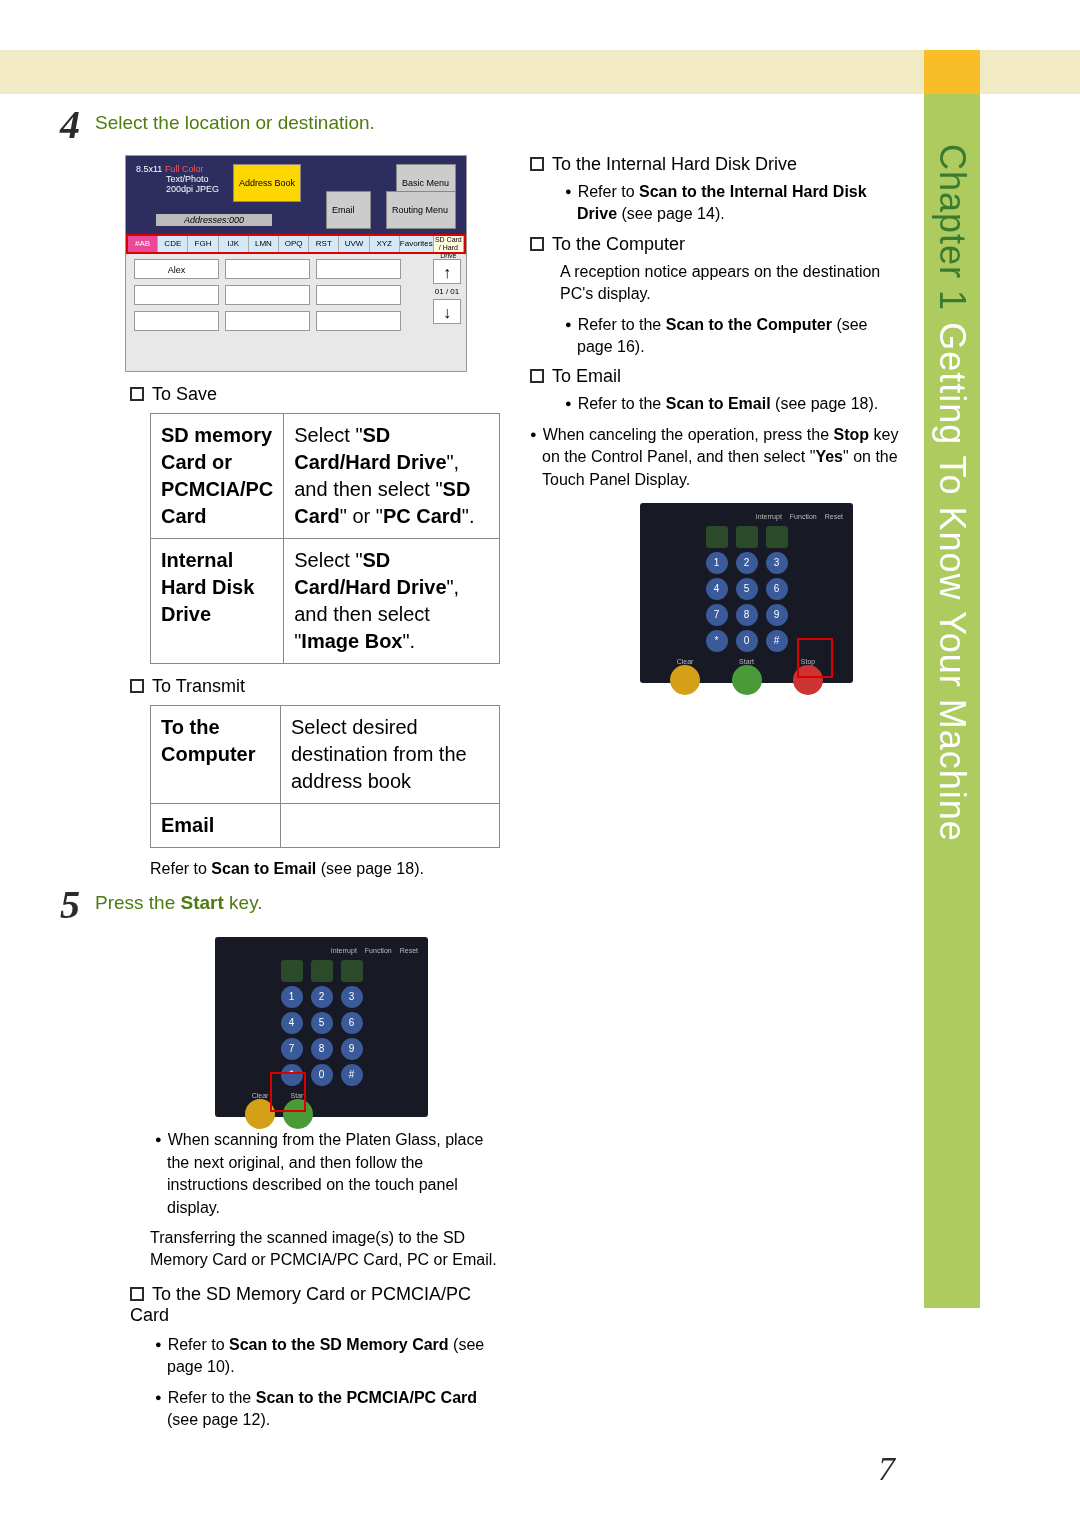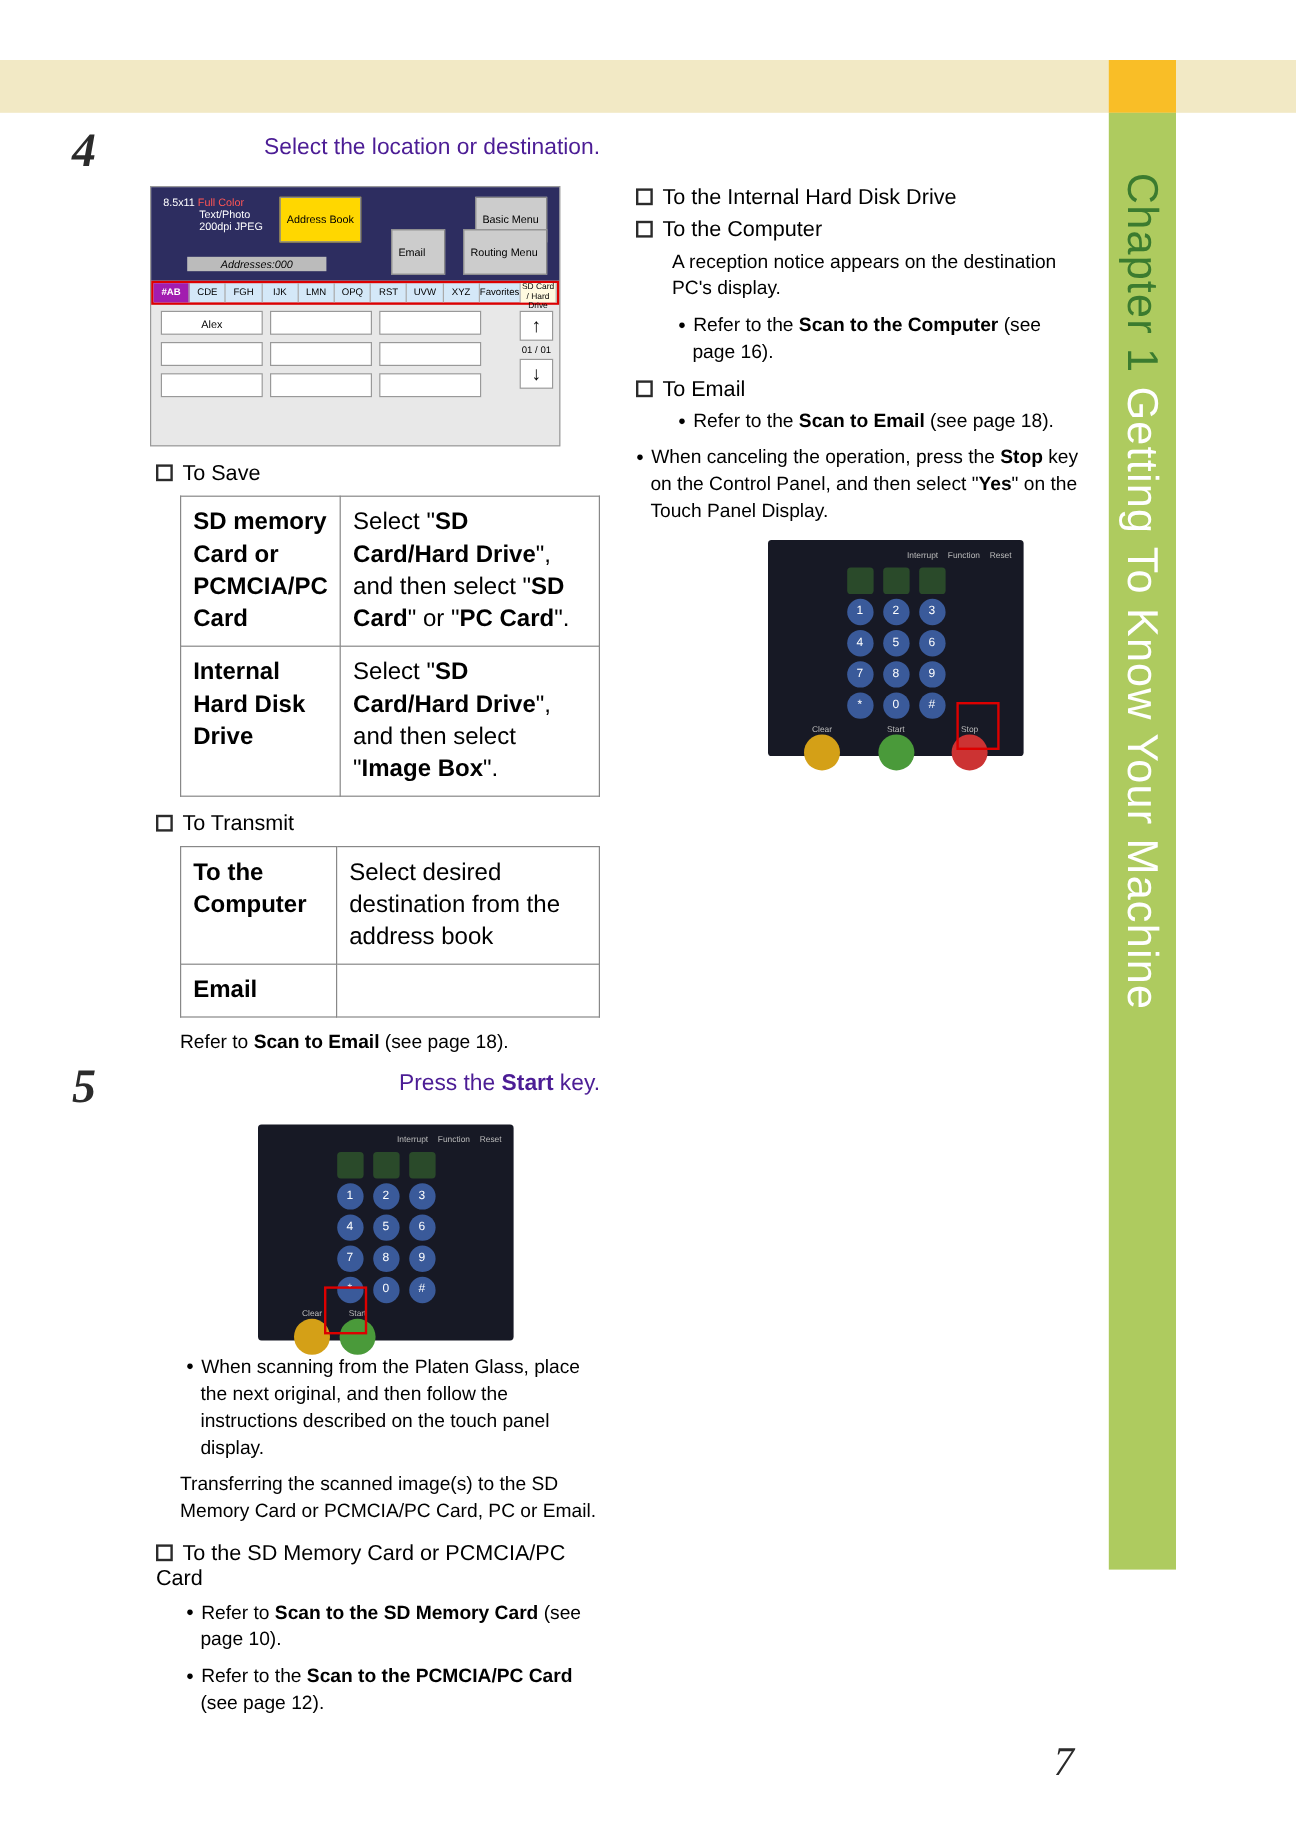--- a/index.html
+++ b/index.html
@@ -7,33 +7,33 @@
     .top-bar { position: absolute; top: 50px; left: 0; right: 0; height: 44px; background: #f2e9c5; }
     .accent-bar { position: absolute; top: 50px; right: 100px; width: 56px; height: 44px; background: #f9be27; }
     .side-tab { position: absolute; top: 94px; right: 100px; width: 56px; height: 1214px; background: #aecb5f; display: flex; align-items: flex-start; justify-content: center; padding-top: 50px; }
     .side-tab-text { writing-mode: vertical-rl; font-size: 36px; color: #fff; font-weight: normal; letter-spacing: 1px; }
     .chapter-part { color: #3b7b2f; }
     .page-number { position: absolute; bottom: 40px; right: 185px; font-size: 34px; font-style: italic; font-family: Georgia, serif; color: #2b2b2b; }
     .content { position: absolute; top: 110px; left: 60px; width: 909px; display: flex; gap: 30px; }
     .col { width: 440px; }
     .step-row { display: flex; gap: 15px; margin-bottom: 10px; }
     .step-num { font-size: 40px; font-style: italic; font-weight: bold; font-family: Georgia, serif; color: #2b2b2b; line-height: 1; margin-top: -5px; }
-    .step-text { font-size: 19px; color: #4c1d95; line-height: 1.4; flex: 1; text-align: right; }
+    .step-text { font-size: 19px; color: #4d7c0f; line-height: 1.4; flex: 1; }
     .scr-img-1 { width: 342px; height: 217px; border: 1px solid #999; margin-left: 65px; margin-bottom: 10px; background: #e8e8e8; position: relative; }
     .scr-top { height: 78px; background: #2d2d60; position: relative; }
     .scr-info-box { position: absolute; left: 10px; top: 8px; width: 120px; font-size: 9px; color: #fff; }
     .scr-addr { position: absolute; left: 30px; bottom: 8px; font-size: 9px; color: #000; background: #bbb; padding: 1px 28px; font-style: italic; }
     .scr-btn { position: absolute; font-size: 9px; background: #ccc; padding: 13px 5px; border: 1px solid #888; }
     .scr-btn.addr-book { right: 165px; top: 8px; background: #ffd700; }
     .scr-btn.basic { right: 10px; top: 8px; width: 60px; }
     .scr-btn.email { right: 95px; bottom: 5px; width: 45px; }
     .scr-btn.routing { right: 10px; bottom: 5px; width: 70px; }
     .scr-tabs { position: absolute; top: 78px; left: 0; right: 0; height: 20px; background: #d4e8f8; display: flex; font-size: 8px; border: 2px solid #d00; }
     .scr-tab { flex: 1; border-right: 1px solid #aaa; text-align: center; line-height: 16px; }
-    .scr-tab.active { background: #a21caf; color: #fff; font-weight: bold; }
+    .scr-tab.active { background: #ec4899; color: #fff; }
     .scr-tab.last { background: #fffae0; font-size: 7px; line-height: 8px; }
     .scr-body { position: absolute; top: 100px; left: 5px; right: 5px; bottom: 5px; }
     .scr-entry { border: 1px solid #999; background: #fff; height: 20px; margin: 3px; width: 85px; display: inline-block; font-size: 9px; line-height: 20px; text-align: center; }
     .scr-arrows { position: absolute; right: 0; top: 0; width: 28px; }
     .scr-arrow { border: 1px solid #999; background: #fff; height: 25px; margin: 3px 0; text-align: center; line-height: 25px; }
     .sub-heading { margin-left: 70px; font-size: 18px; margin-top: 12px; margin-bottom: 8px; }
     .sub-heading-r { font-size: 18px; margin-top: 4px; margin-bottom: 6px; }
     .checkbox { display: inline-block; width: 14px; height: 14px; border: 2px solid #2b2b2b; margin-right: 8px; vertical-align: -1px; }
     table.data-table { margin-left: 90px; border-collapse: collapse; font-size: 20px; width: 350px; margin-bottom: 10px; }
     table.data-table td { border: 1px solid #888; padding: 8px 10px; vertical-align: top; line-height: 1.35; }
@@ -210,20 +210,21 @@
 
     <div class="bullet-text">When scanning from the Platen Glass, place the next original, and then follow the instructions described on the touch panel display.</div>
     <div class="body-text">Transferring the scanned image(s) to the SD Memory Card or PCMCIA/PC Card, PC or Email.</div>
     <div class="sub-heading"><span class="checkbox"></span><span>To the SD Memory Card or PCMCIA/PC Card</span></div>
     <div class="bullet-text"><span>Refer to </span><b>Scan to the SD Memory Card</b><span> (see page 10).</span></div>
     <div class="bullet-text"><span>Refer to the </span><b>Scan to the PCMCIA/PC Card</b><span> (see page 12).</span></div>
   </div>
 
   <div class="col" style="width:372px;padding-top:40px">
     <div class="sub-heading-r"><span class="checkbox"></span><span>To the Internal Hard Disk Drive</span></div>
+    <div class="bullet-text-r"><span>Refer to </span><b>Scan to the Internal Hard Disk Drive</b><span> (see page 14).</span></div>
 
     <div class="sub-heading-r"><span class="checkbox"></span><span>To the Computer</span></div>
     <div class="body-text-r">A reception notice appears on the destination PC's display.</div>
     <div class="bullet-text-r"><span>Refer to the </span><b>Scan to the Computer</b><span> (see page 16).</span></div>
 
     <div class="sub-heading-r"><span class="checkbox"></span><span>To Email</span></div>
     <div class="bullet-text-r"><span>Refer to the </span><b>Scan to Email</b><span> (see page 18).</span></div>
 
     <div class="note-bullet"><span>When canceling the operation, press the </span><b>Stop</b><span> key on the Control Panel, and then select "</span><b>Yes</b><span>" on the Touch Panel Display.</span></div>
 

